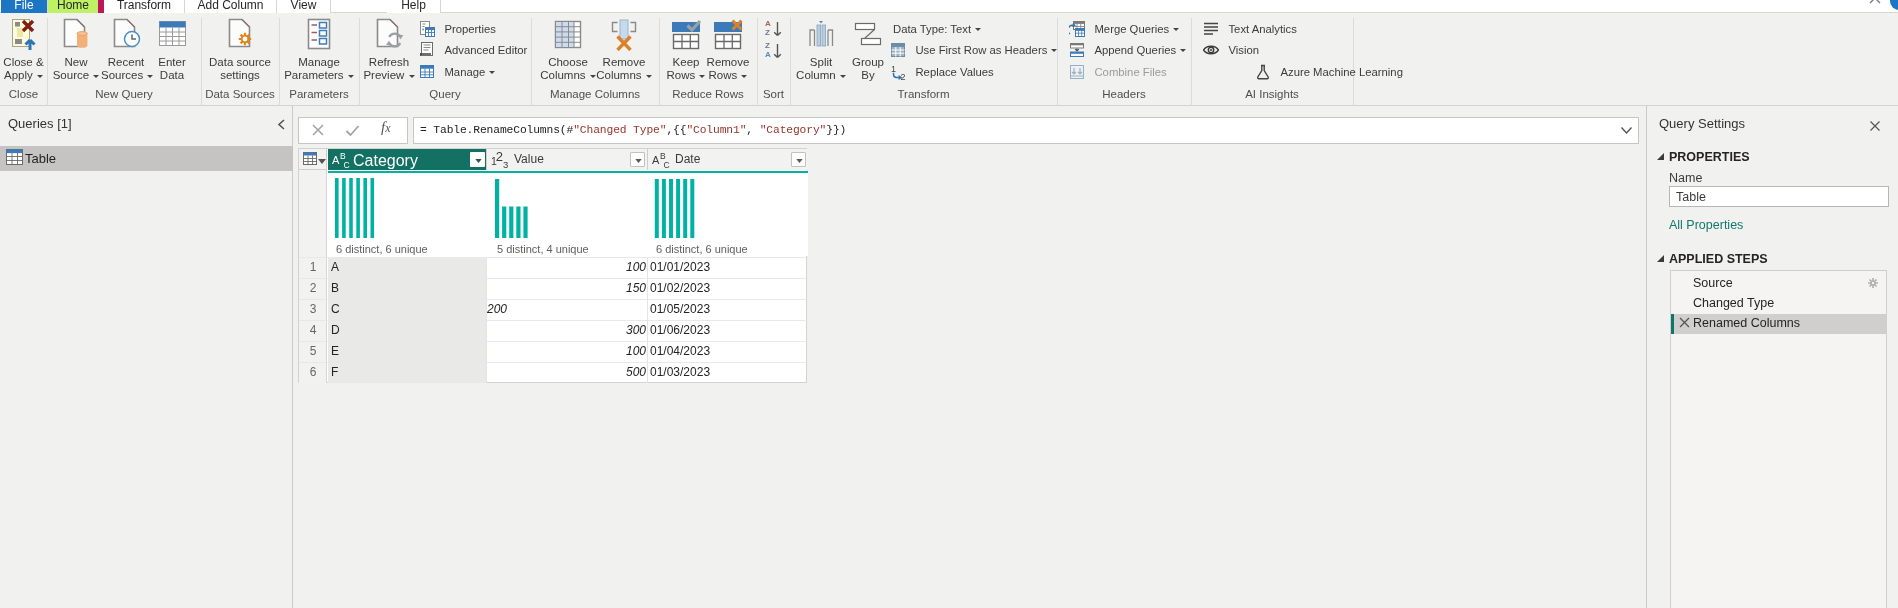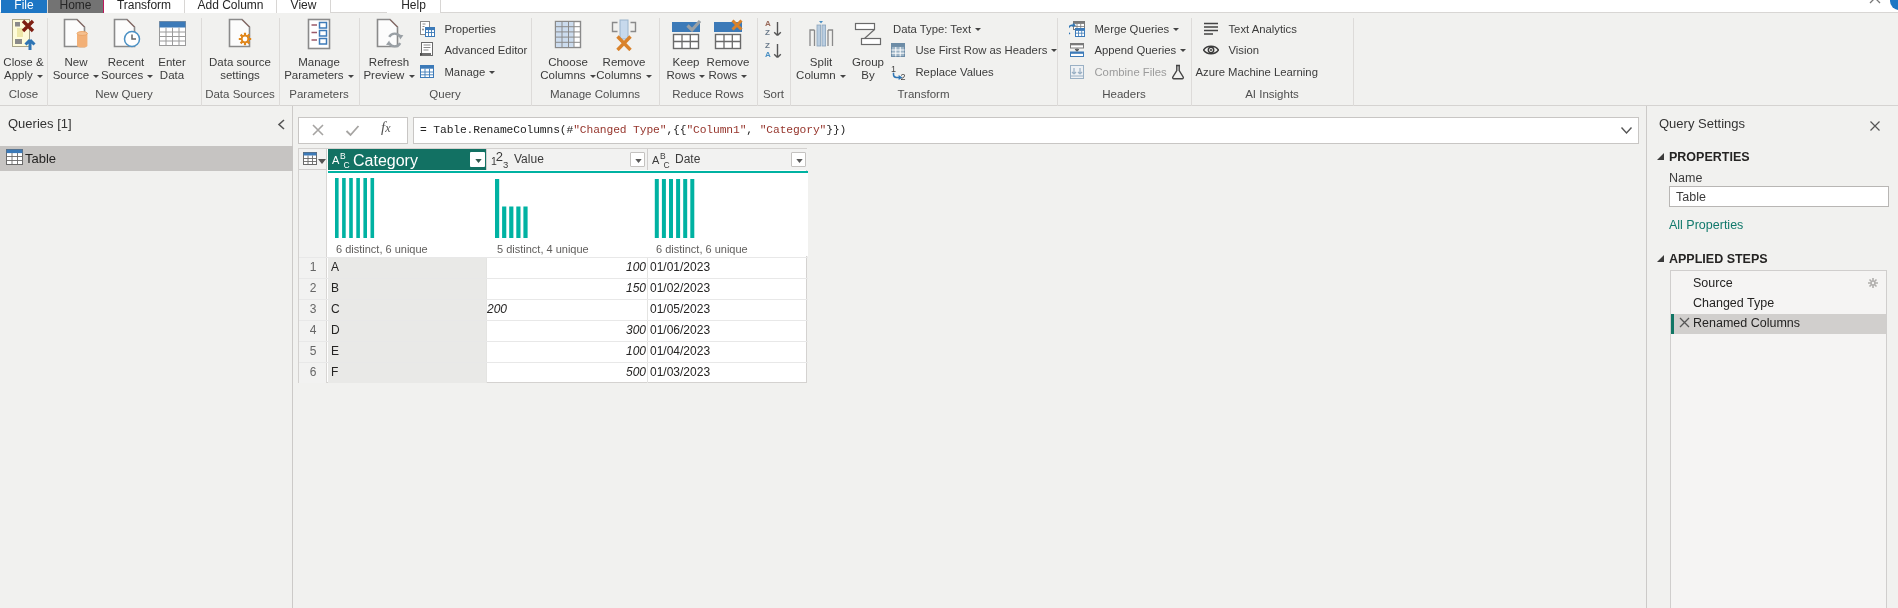--- a/index.html
+++ b/index.html
@@ -7,21 +7,21 @@
 body { font-family:"Liberation Sans", sans-serif; background:#f1f1ef; color:#2b2b2b; }
 #app { position:relative; width:1898px; height:608px; }
 .abs { position:absolute; }
 
 
 #tabbar { position:absolute; left:0; top:0; width:1898px; height:13px; background:#fff; overflow:hidden; }
 #tabbar .botline { position:absolute; left:0; top:12px; width:1898px; height:1px; background:#d8d6d4; }
 .tab { position:absolute; top:0; height:13px; font-size:12px; color:#262626; }
 .tab span { position:absolute; top:-2px; left:0; width:100%; text-align:center; }
 #tab-file { background:#1d76c4; color:#fff; left:1px; width:46px; }
-#tab-home { background:#737373; left:47px; width:57px; border-left:1px solid #d8d6d4; border-right:1px solid #be185d; height:14px; }
+#tab-home { background:#bef264; left:47px; width:57px; border-left:1px solid #d8d6d4; border-right:6px solid #be185d; height:14px; }
 #tab-transform { left:104px; width:81px; border-right:1px solid #d8d6d4; background:#fff;}
 #tab-addcol { left:185px; width:92px; border-right:1px solid #d8d6d4; background:#fff;}
 #tab-view { left:277px; width:54px; border-right:1px solid #d8d6d4; background:#fff;}
 #tab-tools { left:331px; width:56px; border-right:1px solid #d8d6d4; background:#bef264;margin-top:24px;}
 #tab-help { left:387px; width:54px; border-right:1px solid #d8d6d4; background:#fff;}
 
 
 #ribbon { position:absolute; left:0; top:13px; width:1898px; height:93px; background:#f1f1ef; border-bottom:1px solid #d5d3d1; }
 .vsep { position:absolute; top:5px; height:88px; width:1px; background:#dddbd9; }
 .glabel { position:absolute; top:75px; height:14px; font-size:11.5px; color:#4f4f4f; text-align:center; white-space:nowrap; }
@@ -345,21 +345,21 @@
       <span class="stxt">Text Analytics</span>
     </div>
     <div class="smallrow" style="left:1203px;top:27px">
       <svg class="sicon" viewBox="0 0 16 16">
           <path d="M0.5 8 C3.5 3 12.5 3 15.5 8 C12.5 13 3.5 13 0.5 8 Z" fill="none" stroke="#3b3b3b" stroke-width="1.5"></path>
           <circle cx="8" cy="8" r="2.7" fill="none" stroke="#3b3b3b" stroke-width="1.5"></circle>
           <circle cx="8" cy="8" r="1" fill="#3b3b3b"></circle>
         </svg>
       <span class="stxt">Vision</span>
     </div>
-    <div class="smallrow" style="left:1170px;top:49px">
+    <div class="smallrow" style="left:1255px;top:49px">
       <svg class="sicon" viewBox="0 0 16 16">
           <path d="M6 1.5 h4 M6.8 1.5 v5 L2.8 13 a1.2 1.2 0 0 0 1.1 1.8 h8.2 a1.2 1.2 0 0 0 1.1 -1.8 L9.2 6.5 v-5" fill="none" stroke="#444" stroke-width="1.4"></path>
         </svg>
       <span class="stxt">Azure Machine Learning</span>
     </div>
   </div>
 
   <div id="leftpanel">
     <div class="abs" style="left:8px;top:10px;font-size:13px;color:#333">Queries [1]</div>
     <svg class="abs" style="left:276px;top:13px;width:11px;height:11px" viewBox="0 0 11 11">

